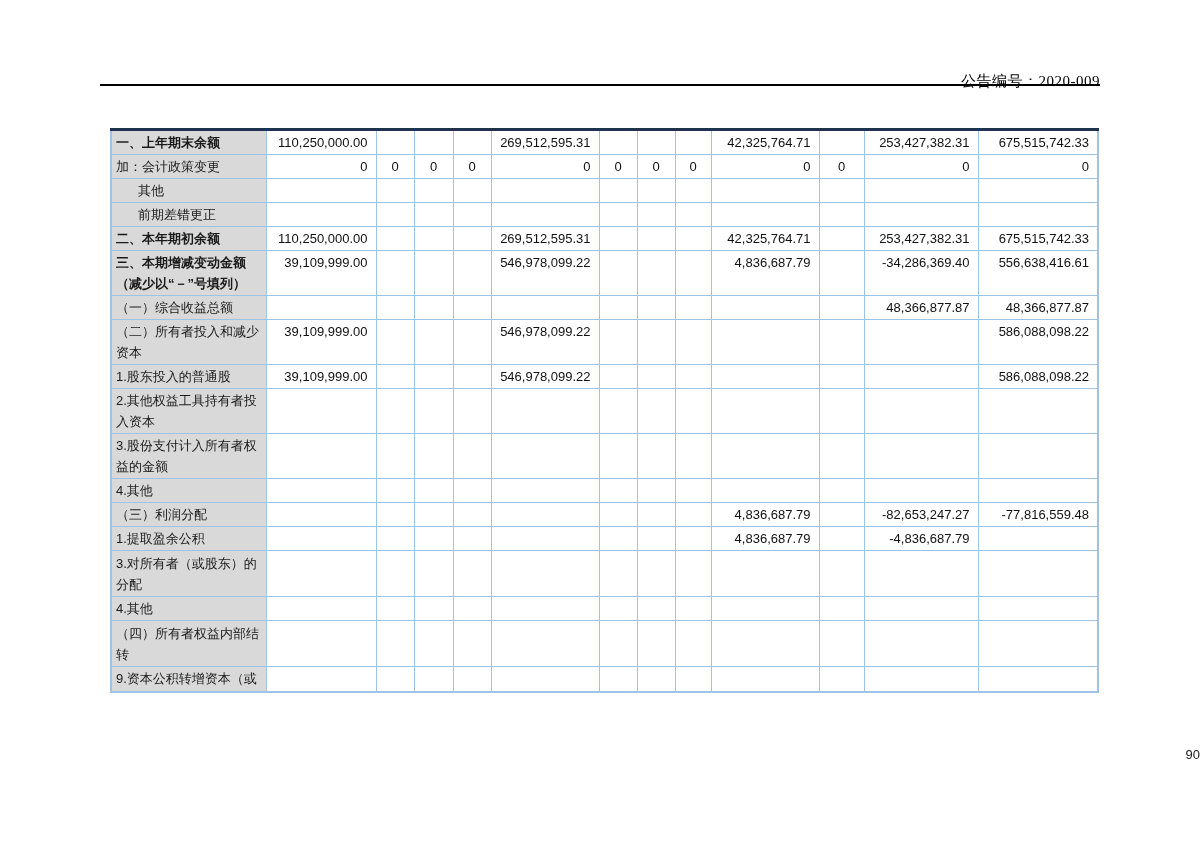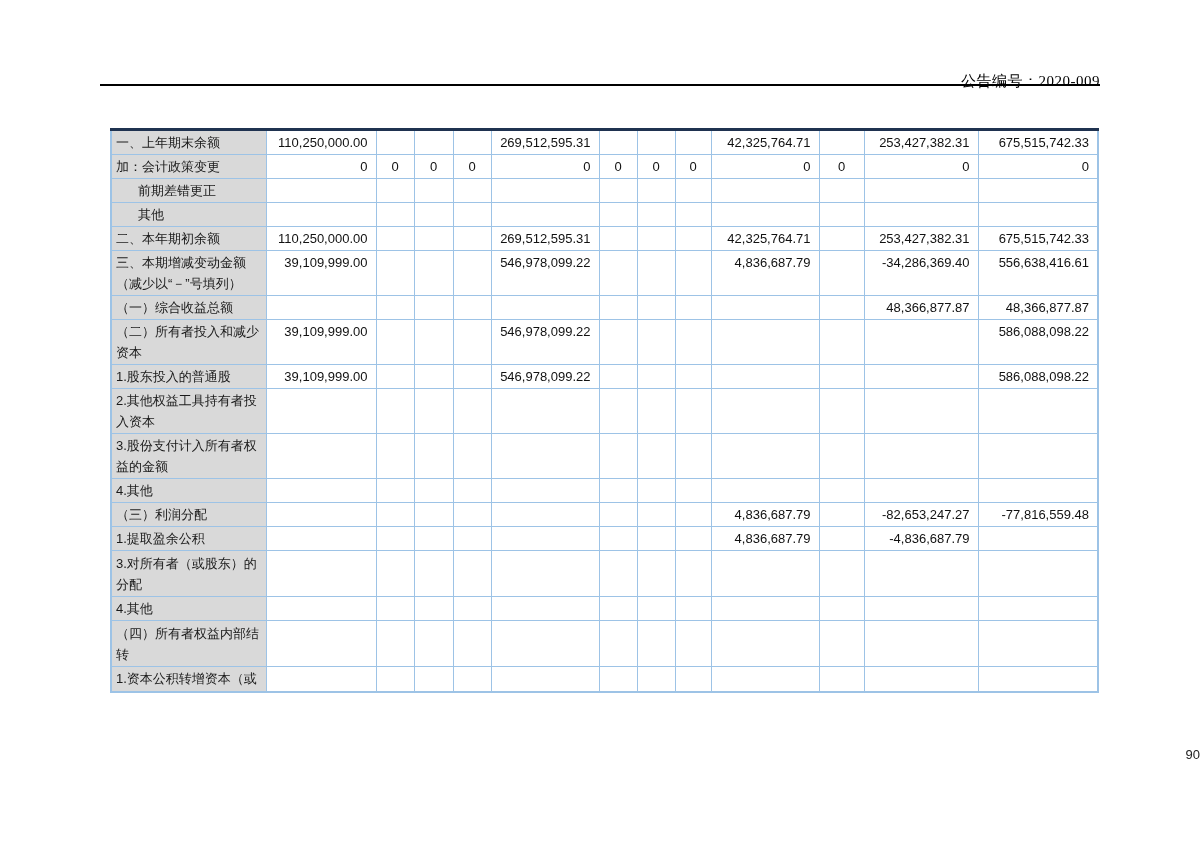--- a/index.html
+++ b/index.html
@@ -45,21 +45,21 @@
   td.label {
     background: #D9D9D9;
     text-align: left;
     vertical-align: middle;
     padding: 1px 2px 1px 4px;
     font-size: 13.5px;
     line-height: 21px;
     white-space: pre-line;
     color: #1a1a1a;
   }
-  td.label.bold { font-weight: normal; margin-top: 43px; }
+  td.label.bold { font-weight: bold; margin-top: 43px; }
   td.label.indent { padding-left: 26px; }
   td.num {
     background: #ffffff;
     vertical-align: top;
     padding-top: 3px;
     white-space: nowrap;
     font-family: "Liberation Sans", sans-serif;
     line-height: 17px;
     color: #111;
   }
@@ -123,36 +123,36 @@
           <td class="num right">0</td>
           <td class="num center">0</td>
           <td class="num center">0</td>
           <td class="num center">0</td>
           <td class="num right">0</td>
           <td class="num center">0</td>
           <td class="num right">0</td>
           <td class="num right">0</td>
         </tr>
         <tr style="height: 23px;">
+          <td class="label indent">其他</td>
+          <td class="num right"></td>
+          <td class="num center"></td>
+          <td class="num center"></td>
+          <td class="num center"></td>
+          <td class="num right"></td>
+          <td class="num center"></td>
+          <td class="num center"></td>
+          <td class="num center"></td>
+          <td class="num right"></td>
+          <td class="num center"></td>
+          <td class="num right"></td>
+          <td class="num right"></td>
+        </tr>
+        <tr style="height: 23px;">
           <td class="label indent">前期差错更正</td>
-          <td class="num right"></td>
-          <td class="num center"></td>
-          <td class="num center"></td>
-          <td class="num center"></td>
-          <td class="num right"></td>
-          <td class="num center"></td>
-          <td class="num center"></td>
-          <td class="num center"></td>
-          <td class="num right"></td>
-          <td class="num center"></td>
-          <td class="num right"></td>
-          <td class="num right"></td>
-        </tr>
-        <tr style="height: 23px;">
-          <td class="label indent">其他</td>
           <td class="num right"></td>
           <td class="num center"></td>
           <td class="num center"></td>
           <td class="num center"></td>
           <td class="num right"></td>
           <td class="num center"></td>
           <td class="num center"></td>
           <td class="num center"></td>
           <td class="num right"></td>
           <td class="num center"></td>
@@ -354,21 +354,21 @@
           <td class="num right"></td>
           <td class="num center"></td>
           <td class="num center"></td>
           <td class="num center"></td>
           <td class="num right"></td>
           <td class="num center"></td>
           <td class="num right"></td>
           <td class="num right"></td>
         </tr>
         <tr style="height: 25px;">
-          <td class="label">1.资本公积转增资本（或</td>
+          <td class="label">9.资本公积转增资本（或</td>
           <td class="num right"></td>
           <td class="num center"></td>
           <td class="num center"></td>
           <td class="num center"></td>
           <td class="num right"></td>
           <td class="num center"></td>
           <td class="num center"></td>
           <td class="num center"></td>
           <td class="num right"></td>
           <td class="num center"></td>

